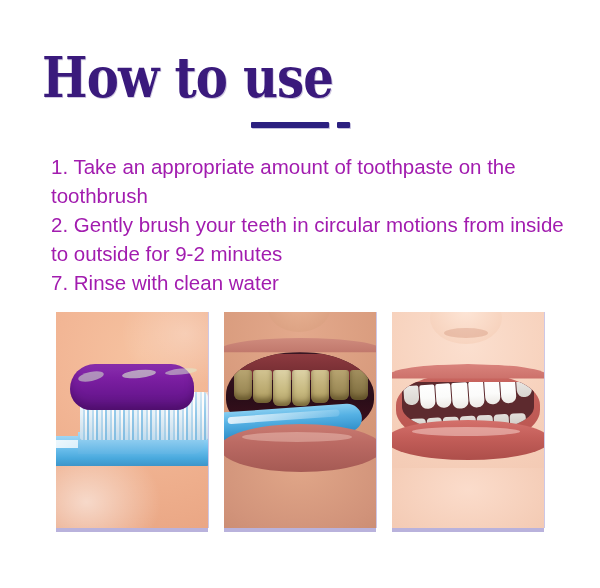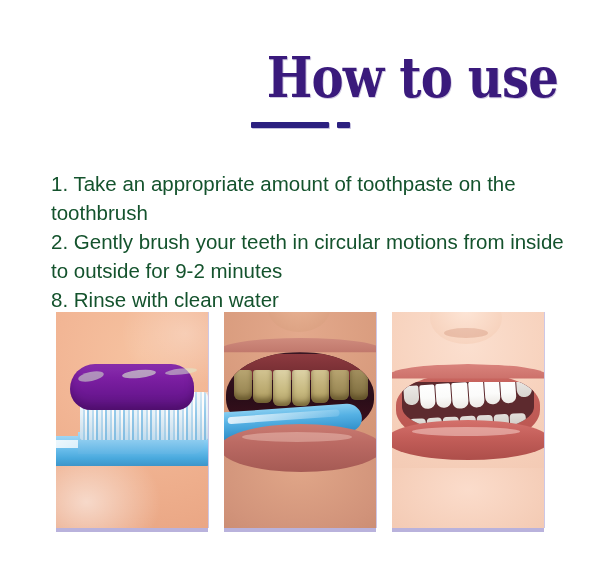--- a/index.html
+++ b/index.html
@@ -22,21 +22,21 @@
     height: 588px;
     background: #ffffff;
   }
 
   
   .title-block {
     position: absolute;
     top: 48px;
     left: 0;
     width: 600px;
-    text-align: right;
+    text-align: left;
   }
   .page-title {
     font-family: "DejaVu Serif", "Liberation Serif", serif;
     font-weight: 700;
     font-size: 56px;
     line-height: 58px;
     letter-spacing: -1px;
     color: #3a1a7c;
     margin: 0;
     transform: scaleX(0.86);
@@ -69,26 +69,25 @@
     border-radius: 1px;
     box-shadow: 1px 1px 0 rgba(140,130,190,0.5);
   }
 
   
   .steps {
     position: absolute;
     top: 152px;
     left: 51px;
     width: 520px;
-    color: #14532d;
+    color: #a21caf;
     font-family: "Liberation Sans", sans-serif;
     font-size: 20.5px;
     line-height: 29px;
     font-weight: 400;
-    margin-top: 17px;
   }
   .step-line {
     margin: 0;
     padding: 0;
   }
 
   
   .image-row {
     position: absolute;
     top: 312px;
@@ -399,21 +398,21 @@
   </div>
 
   <div class="divider">
     <span class="divider-bar"></span>
     <span class="divider-dot"></span>
   </div>
 
   <div class="steps">
     <p class="step-line">1. Take an appropriate amount of toothpaste on the toothbrush</p>
     <p class="step-line">2. Gently brush your teeth in circular motions from inside to outside for 9-2 minutes</p>
-    <p class="step-line">8. Rinse with clean water</p>
+    <p class="step-line">7. Rinse with clean water</p>
   </div>
 
   <div class="image-row">
 
     <div class="photo">
       <div class="photo-inner">
         <div class="p1-bg"></div>
         <div class="p1-handle"></div>
         <div class="p1-head"></div>
         <div class="p1-bristles"></div>

